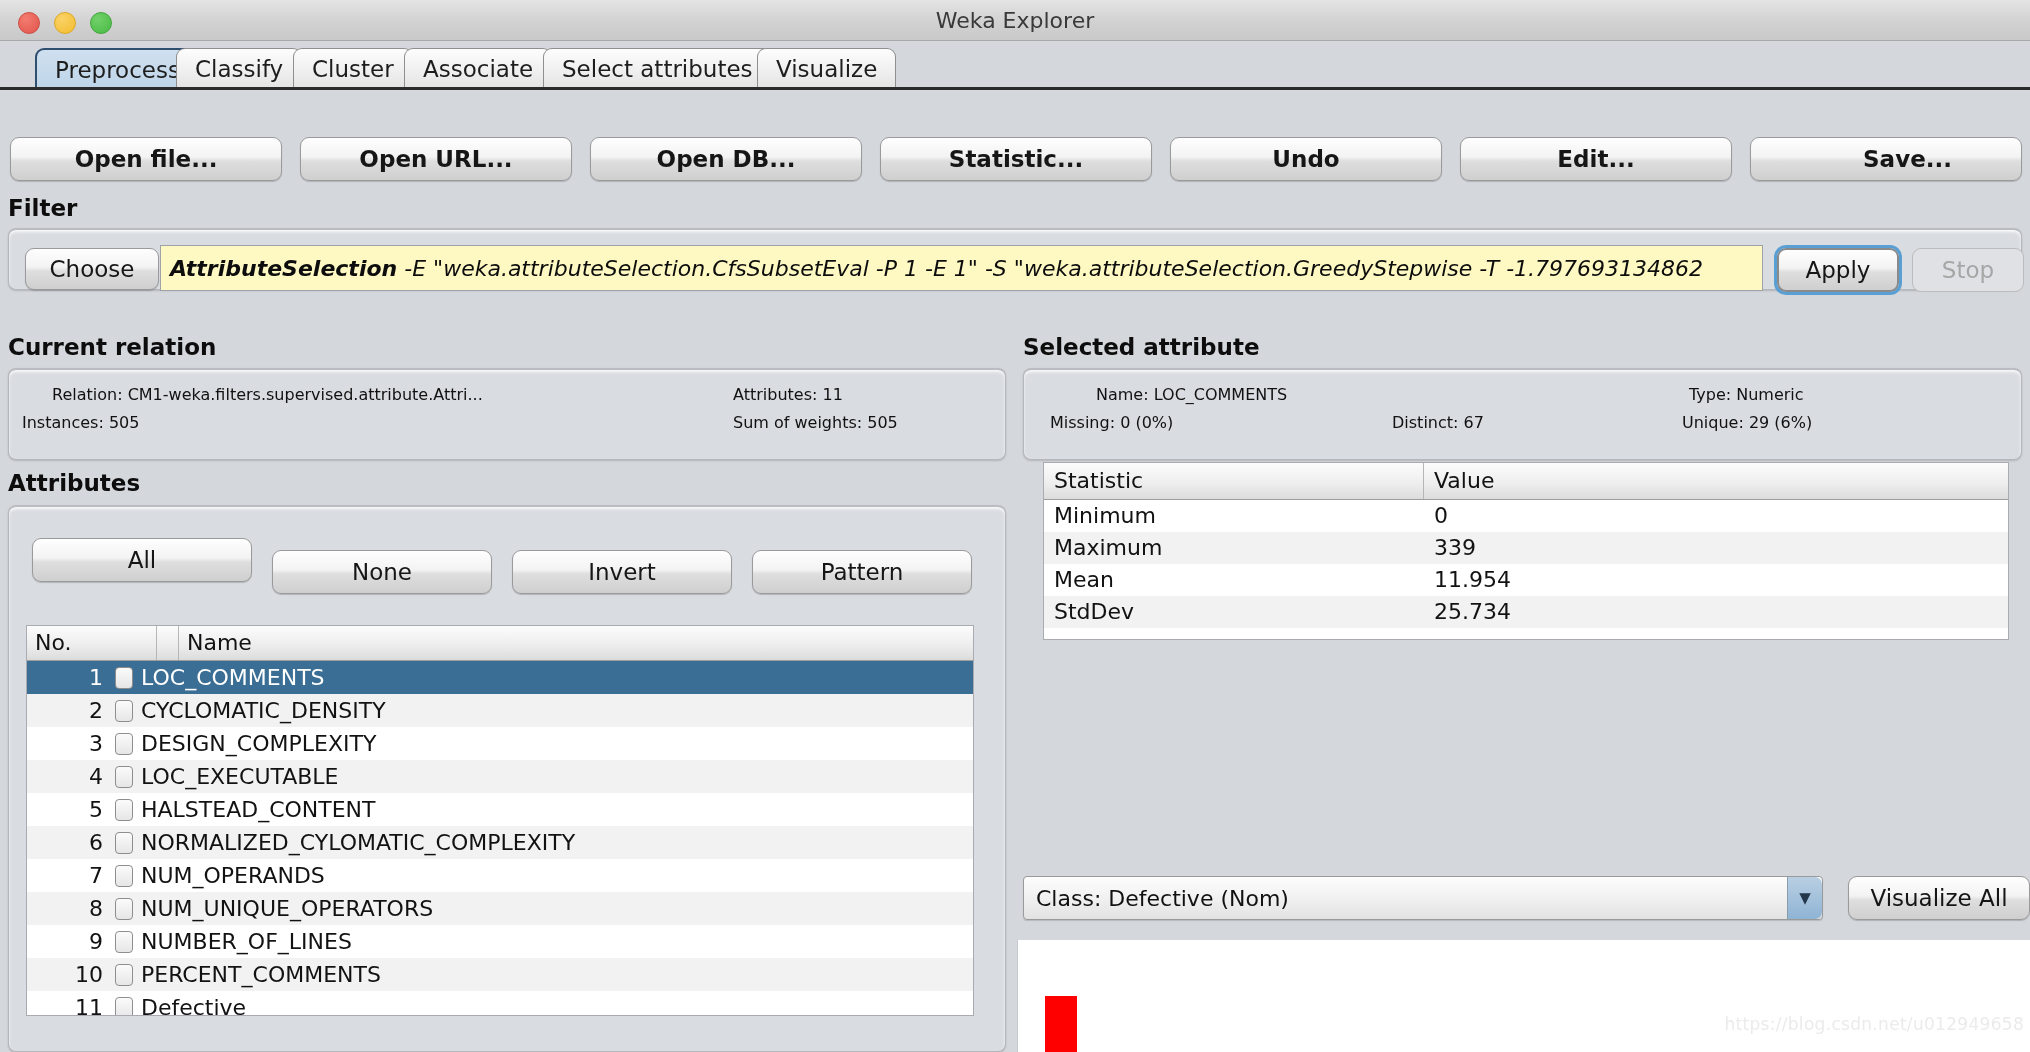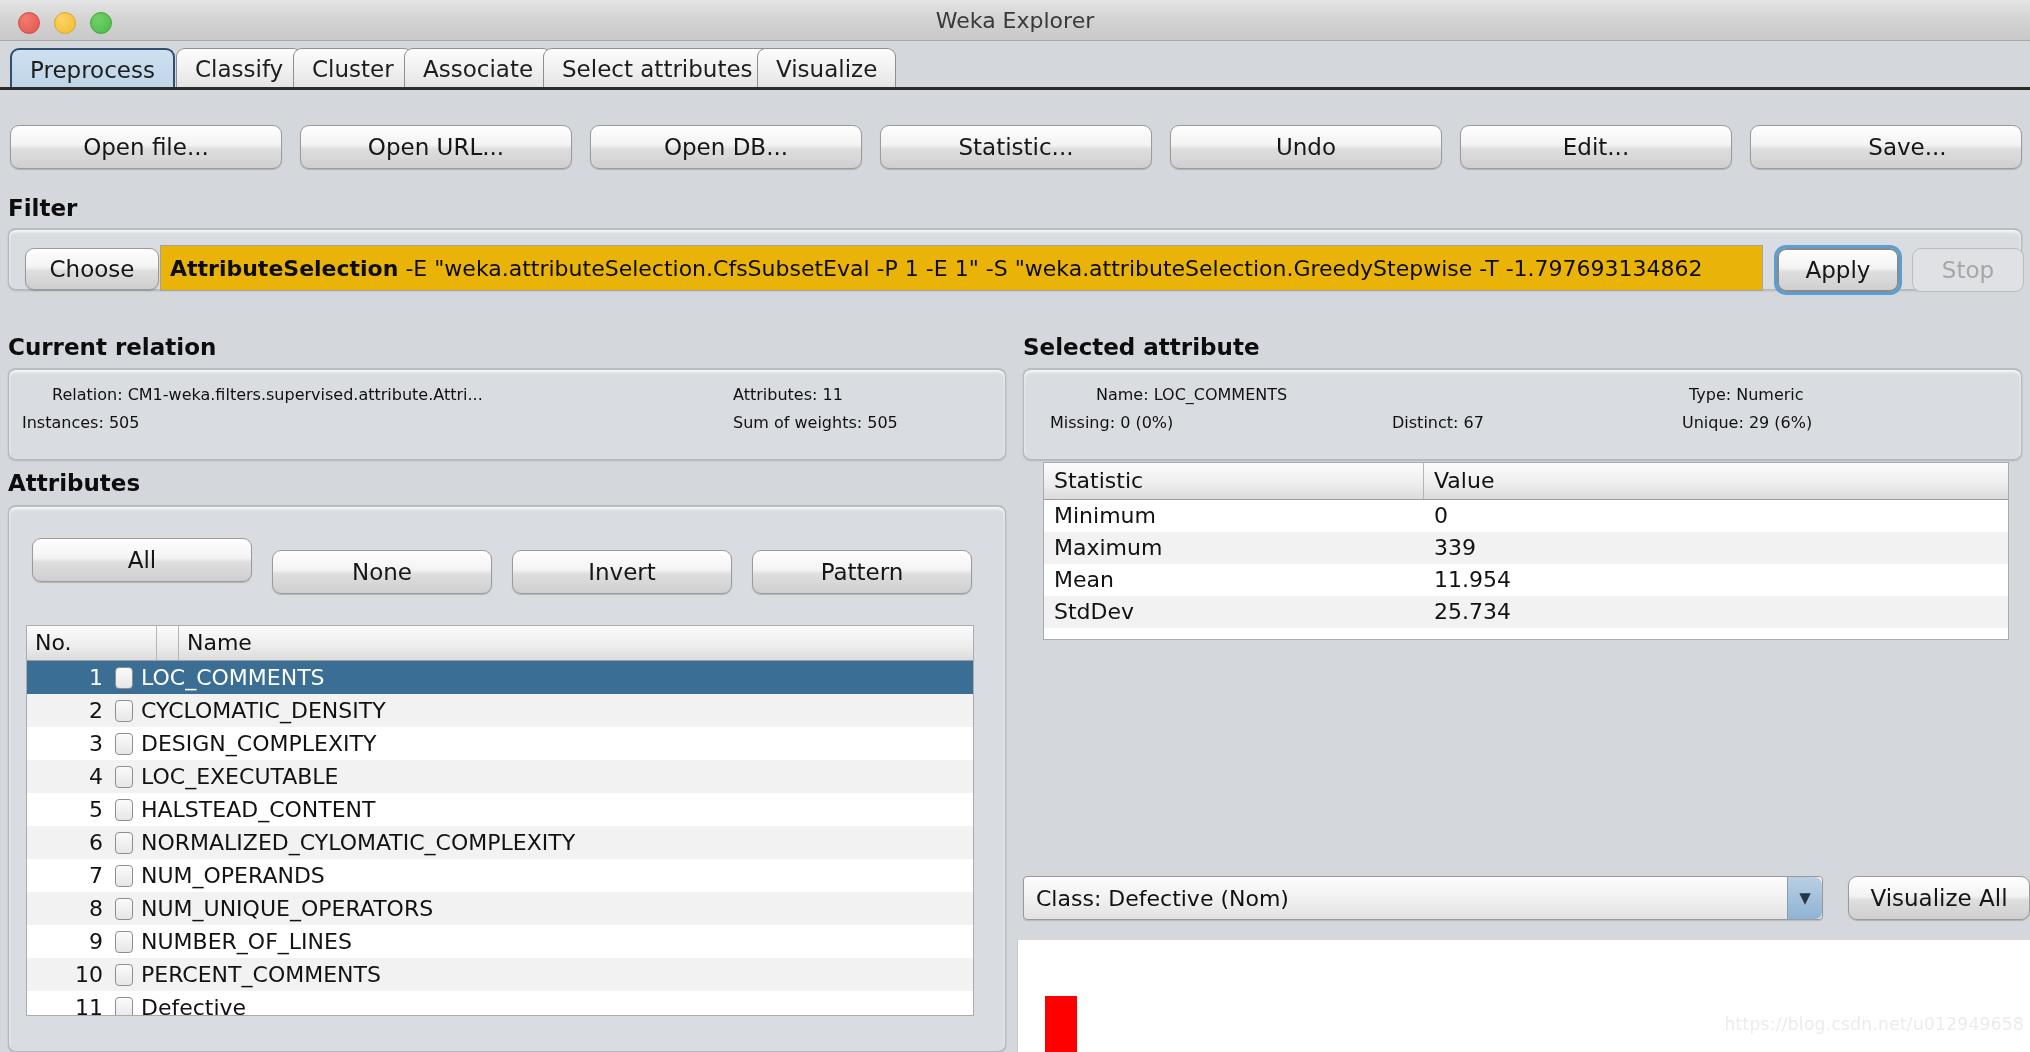--- a/index.html
+++ b/index.html
@@ -68,20 +68,21 @@
     border-bottom: none;
     border-radius: 9px 9px 0 0;
     white-space: nowrap;
     cursor: default;
   }
   .tab.active {
     background: linear-gradient(to bottom, #cfe0ef 0%, #bdd4e8 100%);
     border: 2px solid #2f4f6f;
     border-bottom: none;
     font-weight: normal;
+    margin-left: 25px;
   }
   .tabstrip-rule {
     position: absolute;
     left: 0; top: 87px;
     width: 2030px; height: 3px;
     background: #2b2b2b;
   }
 
   
   .btn {
@@ -104,22 +105,23 @@
   .btn.focused {
     border: 2px solid #8a8a8a;
     outline: 3px solid #5a9fd4;
     outline-offset: 0px;
     border-radius: 9px;
   }
 
   
   .toolbar-btn {
     position: absolute;
-    top: 125px;
+    top: 137px;
     height: 44px;
+    font-weight: bold;
   }
 
   
   .section-label {
     position: absolute;
     font-size: 23px;
     font-weight: bold;
     color: #0d0d0d;
   }
 
@@ -131,26 +133,27 @@
     border: 1px solid #b4b7bc;
     border-top: 2px solid #b9bcc1;
     border-radius: 8px;
     box-shadow: inset 0 2px 3px rgba(255,255,255,0.85), 0 1px 2px rgba(0,0,0,0.16);
   }
 
   
   .filter-field {
     position: absolute;
     box-sizing: border-box;
-    background: #eab308;
+    background: #fef9c3;
     border: 1px solid #9fa2a6;
     overflow: hidden;
     display: flex;
     align-items: center;
     white-space: nowrap;
+    font-style: italic;
   }
   .filter-text {
     font-size: 22px;
     color: #0d0d0d;
     padding-left: 9px;
     white-space: nowrap;
   }
   .filter-text b { font-weight: bold; }
 
   

